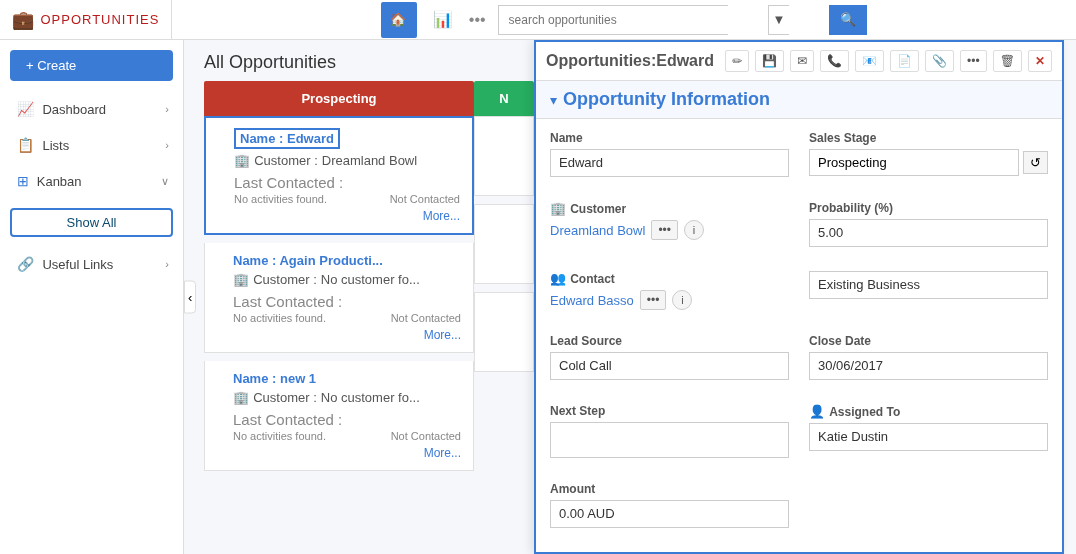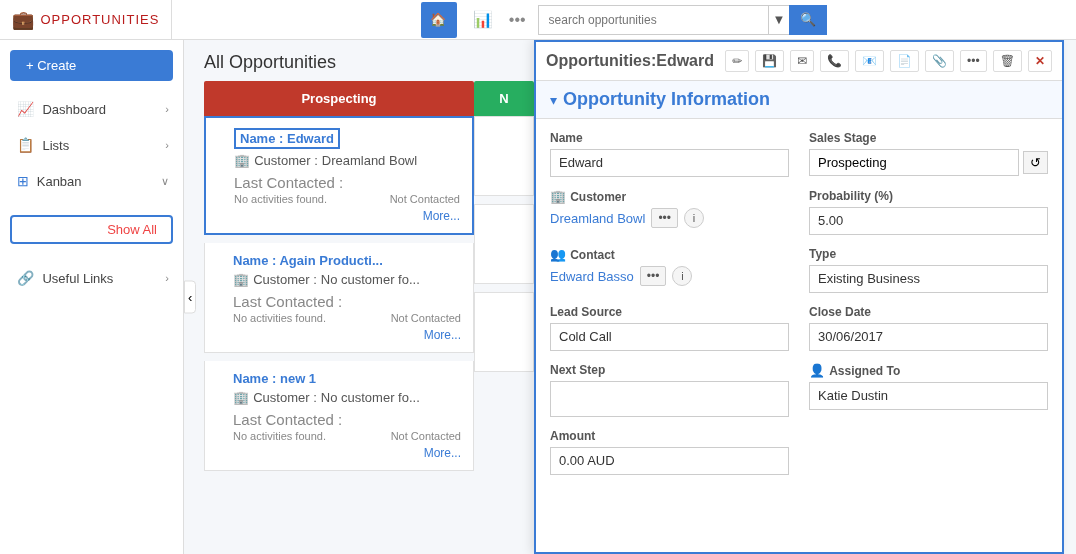--- a/index.html
+++ b/index.html
@@ -21,21 +21,21 @@
     }
     .nav-home-btn {
       background: #3a7bd5; border: none; color: #fff; width: 36px; height: 36px;
       display: flex; align-items: center; justify-content: center; border-radius: 2px; cursor: pointer;
     }
     .nav-bar-btn {
       background: none; border: none; color: #888; cursor: pointer; font-size: 16px; padding: 0 4px;
     }
     .nav-dots { color: #888; font-size: 16px; cursor: pointer; }
     .search-container {
-      display: flex; align-items: center;
+      display: flex; align-items: center; gap: 40px;
     }
     .search-input {
       border: 1px solid #ccc; border-right: none; padding: 4px 10px; height: 30px;
       width: 230px; outline: none; color: #999; font-size: 12px;
     }
     .search-dropdown {
       border: 1px solid #ccc; border-right: none; background: #fff; height: 30px;
       padding: 0 4px; cursor: pointer; color: #555;
       display: flex; align-items: center;
     }
@@ -58,22 +58,22 @@
       display: flex; align-items: center; gap: 6px;
     }
     .sidebar-item {
       display: flex; align-items: center; padding: 10px 14px; cursor: pointer;
       color: #444; border-left: 3px solid transparent;
     }
     .sidebar-item .si-icon { margin-right: 8px; color: #3a7bd5; font-size: 14px; }
     .sidebar-item .si-label { flex: 1; }
     .sidebar-item .si-arrow { color: #888; font-size: 11px; }
     .show-all-btn {
-      margin: 16px 10px; border: 2px solid #3a7bd5; background: #fff; color: #ef4444;
-      padding: 5px 14px; border-radius: 4px; cursor: pointer; font-size: 13px; text-align: right;
+      margin: 9px 10px; border: 2px solid #3a7bd5; background: #fff; color: #0c4a6e;
+      padding: 5px 14px; border-radius: 4px; cursor: pointer; font-size: 13px; text-align: center;
     }
 
     
     .content-area { flex: 1; overflow: hidden; position: relative; background: #f5f7fa; }
 
     
     .kanban-header {
       padding: 12px 20px 8px; background: #f5f7fa;
     }
     .kanban-title { font-size: 18px; color: #333; font-weight: normal; }
@@ -117,21 +117,21 @@
       cursor: pointer; font-size: 12px; border-radius: 2px;
     }
     .panel-action-btn.close { color: #c0392b; font-weight: bold; }
 
     .opp-section-header {
       display: flex; align-items: center; gap: 6px; padding: 8px 14px;
       background: #f5f9ff; border-bottom: 1px solid #ddd; cursor: pointer;
     }
     .opp-section-title { color: #3a7bd5; font-weight: bold; font-size: 18px; }
 
-    .opp-fields { padding: 12px 14px; display: grid; grid-template-columns: 1fr 1fr; gap: 12px 20px; }
+    .opp-fields { padding: 12px 14px; display: grid; grid-template-columns: 1fr 1fr; gap: 24px 20px; }
     .field-group { display: flex; flex-direction: column; gap: 4px; }
     .field-label { color: #555; font-size: 12px; font-weight: bold; }
     .field-value {
       border: 1px solid #ccc; padding: 5px 8px; background: #fff;
       color: #333; font-size: 13px; min-height: 28px;
     }
     .customer-field {
       display: flex; align-items: center; gap: 6px;
     }
     .customer-link { color: #3a7bd5; text-decoration: none; cursor: pointer; }
@@ -335,21 +335,20 @@
             <span class="field-label">Contact</span>
           </div>
           <div class="customer-field">
             <a class="customer-link">Edward Basso</a>
             <button class="dots-btn">•••</button>
             <div class="info-btn">i</div>
           </div>
         </div>
 
         <div class="field-group">
-          <div class="field-label">Type</div>
           <div class="field-value">Existing Business</div>
         </div>
 
         <div class="field-group">
           <div class="field-label">Lead Source</div>
           <div class="field-value">Cold Call</div>
         </div>
 
         <div class="field-group">
           <div class="field-label">Close Date</div>

